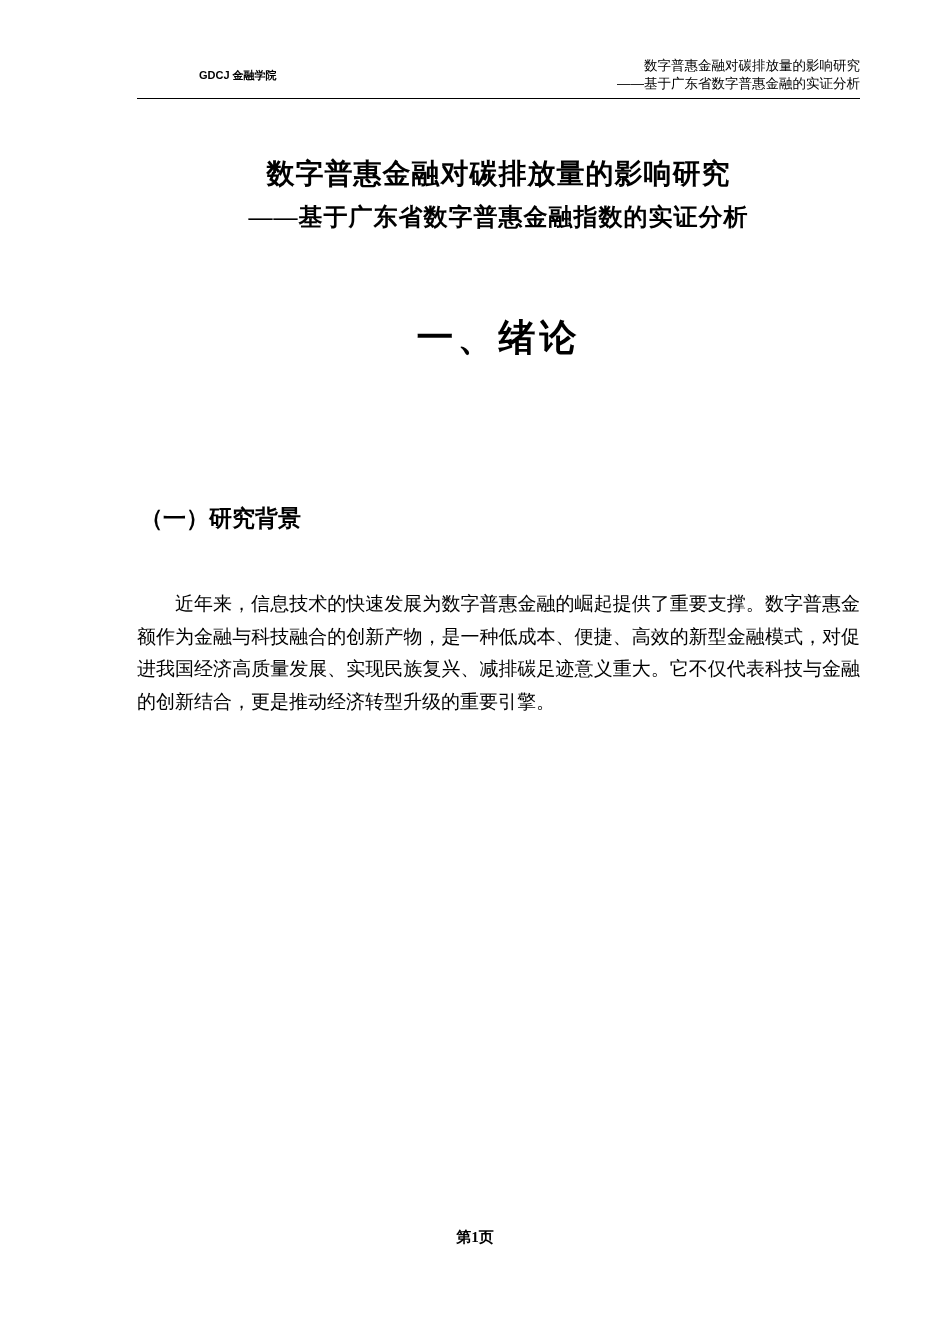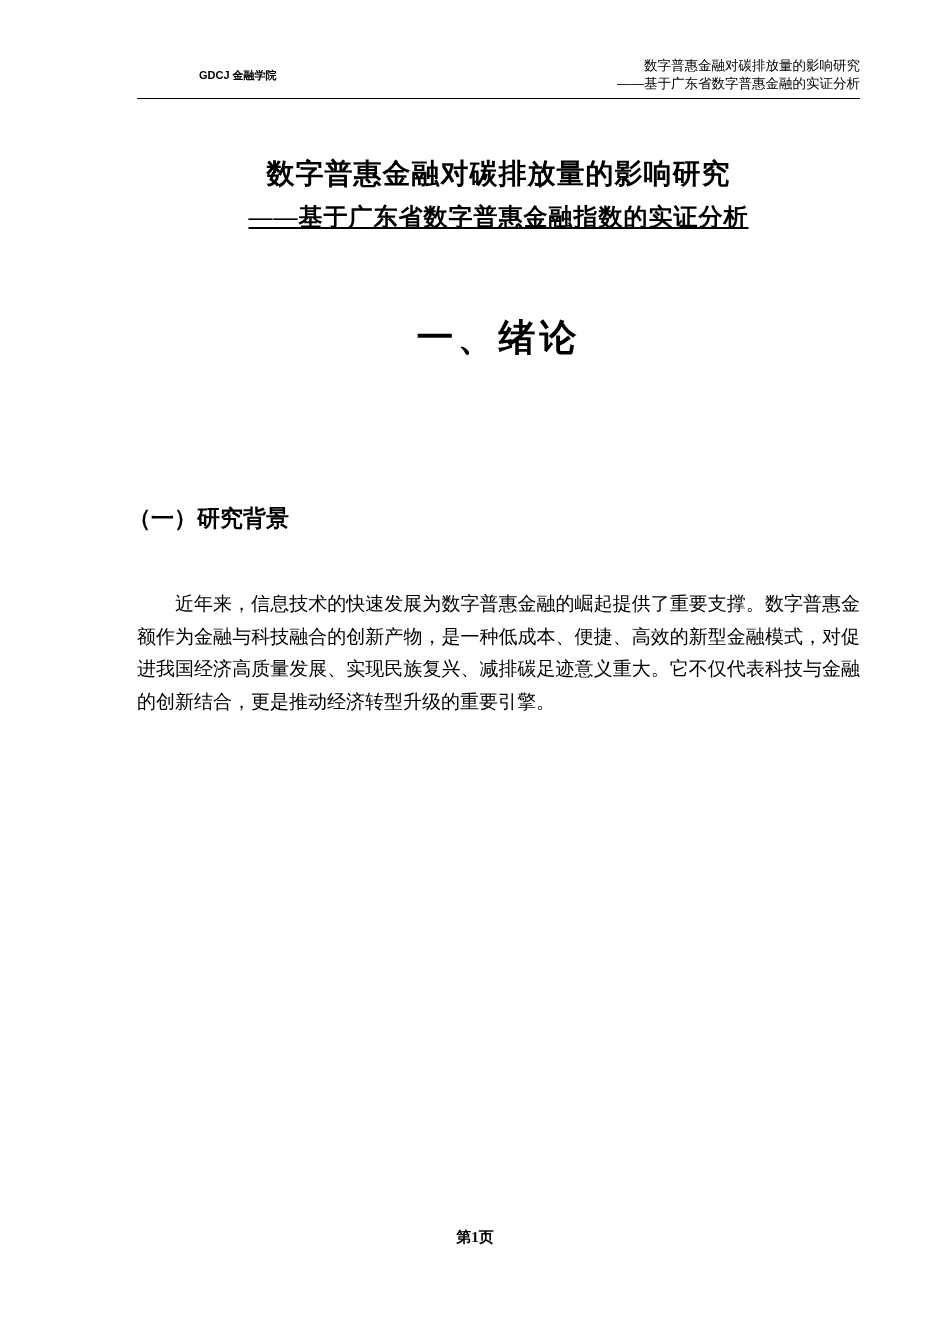--- a/index.html
+++ b/index.html
@@ -62,40 +62,39 @@
     line-height: 36px;
     letter-spacing: 1px;
   }
   .doc-subtitle {
     font-family: "Liberation Serif", "DejaVu Serif", serif;
     font-weight: bold;
     font-size: 24px;
     line-height: 34px;
     margin-top: 8px;
     letter-spacing: 1px;
-    text-decoration: underline;
   }
   
   .chapter {
     position: absolute;
     top: 305px;
     left: 137px;
     right: 90px;
     text-align: center;
     font-family: "Liberation Sans", "DejaVu Sans", sans-serif;
     font-weight: bold;
     font-size: 37px;
     letter-spacing: 4px;
     margin-top: 8px;
   }
   
   .section {
     position: absolute;
     top: 503px;
-    left: 128px;
+    left: 140px;
     font-family: "Liberation Sans", "DejaVu Sans", sans-serif;
     font-weight: bold;
     font-size: 23px;
   }
   
   .body-text {
     position: absolute;
     top: 588px;
     left: 137px;
     right: 90px;

